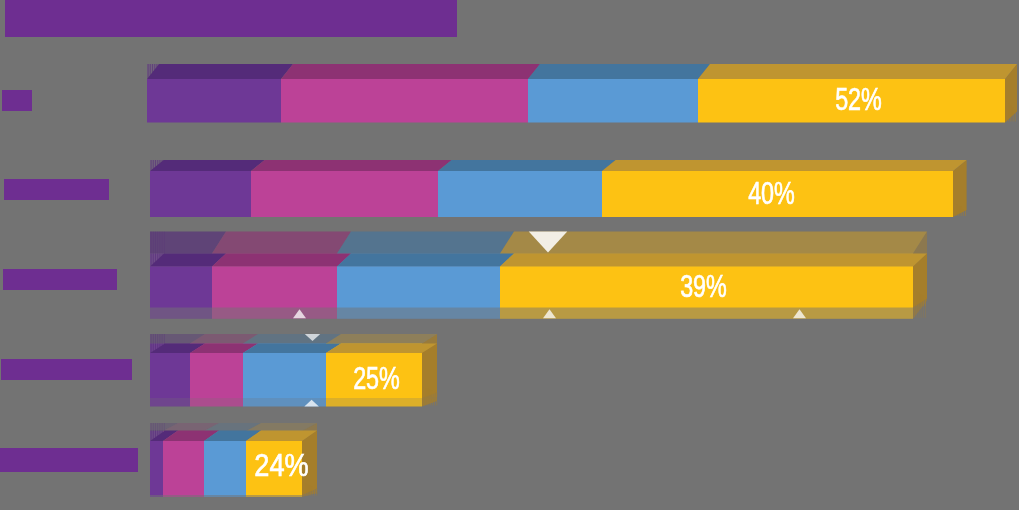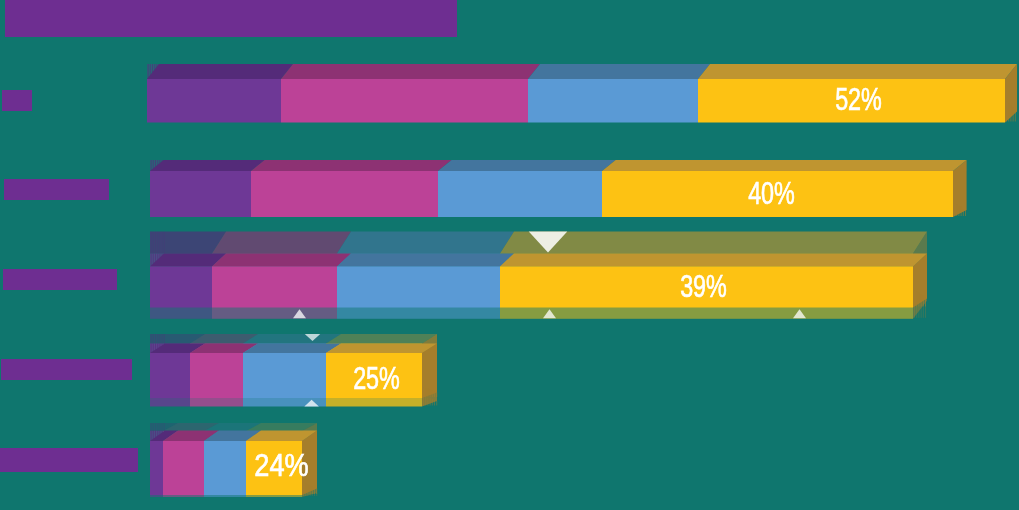--- a/index.html
+++ b/index.html
@@ -1,18 +1,18 @@
 <!DOCTYPE html>
 <html><head>
 <meta charset="utf-8">
 <style>
   html,body{margin:0;padding:0;background:#ffffff;}
   body{width:1019px;height:510px;overflow:hidden;
        font-family:"Liberation Sans",sans-serif;}
-  #stage{position:relative;width:1019px;height:510px;background:#0f766e;}
+  #stage{position:relative;width:1019px;height:510px;background:#737373;}
   #chart-svg{position:absolute;left:0;top:0;width:1019px;height:510px;display:block;}
   .redaction{position:absolute;background:#6E2E91;}
 </style>
 </head>
 <body>
 
 <div id="stage">
   <svg id="chart-svg" viewBox="0 0 1019 510" xmlns="http://www.w3.org/2000/svg">
       <g>
         <g>

